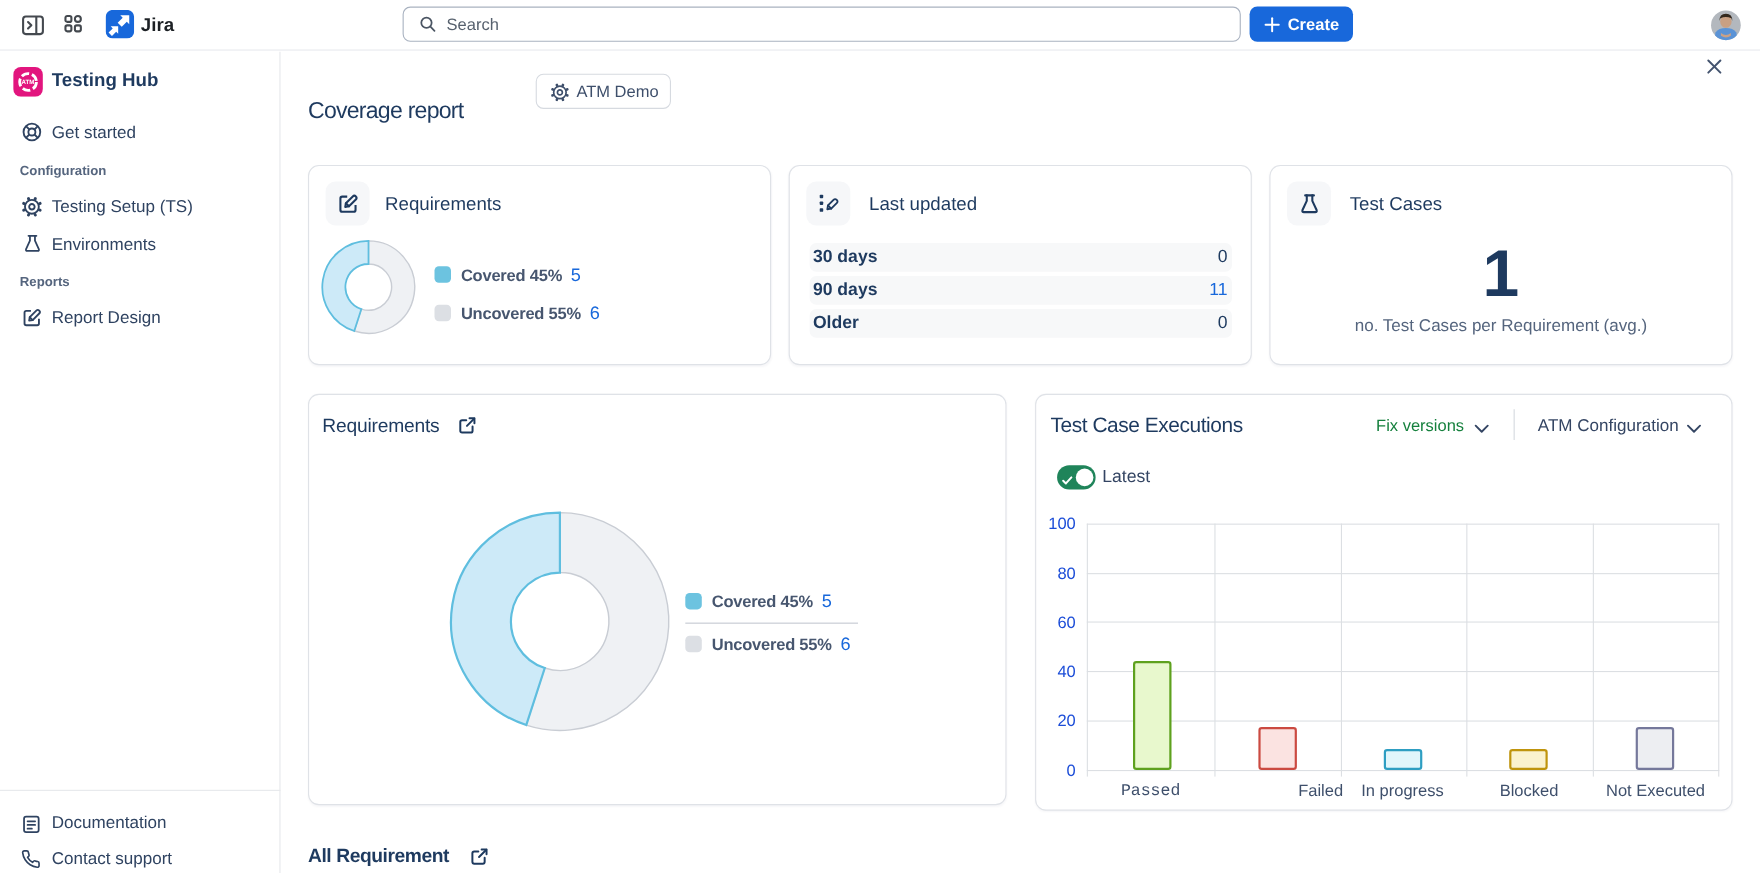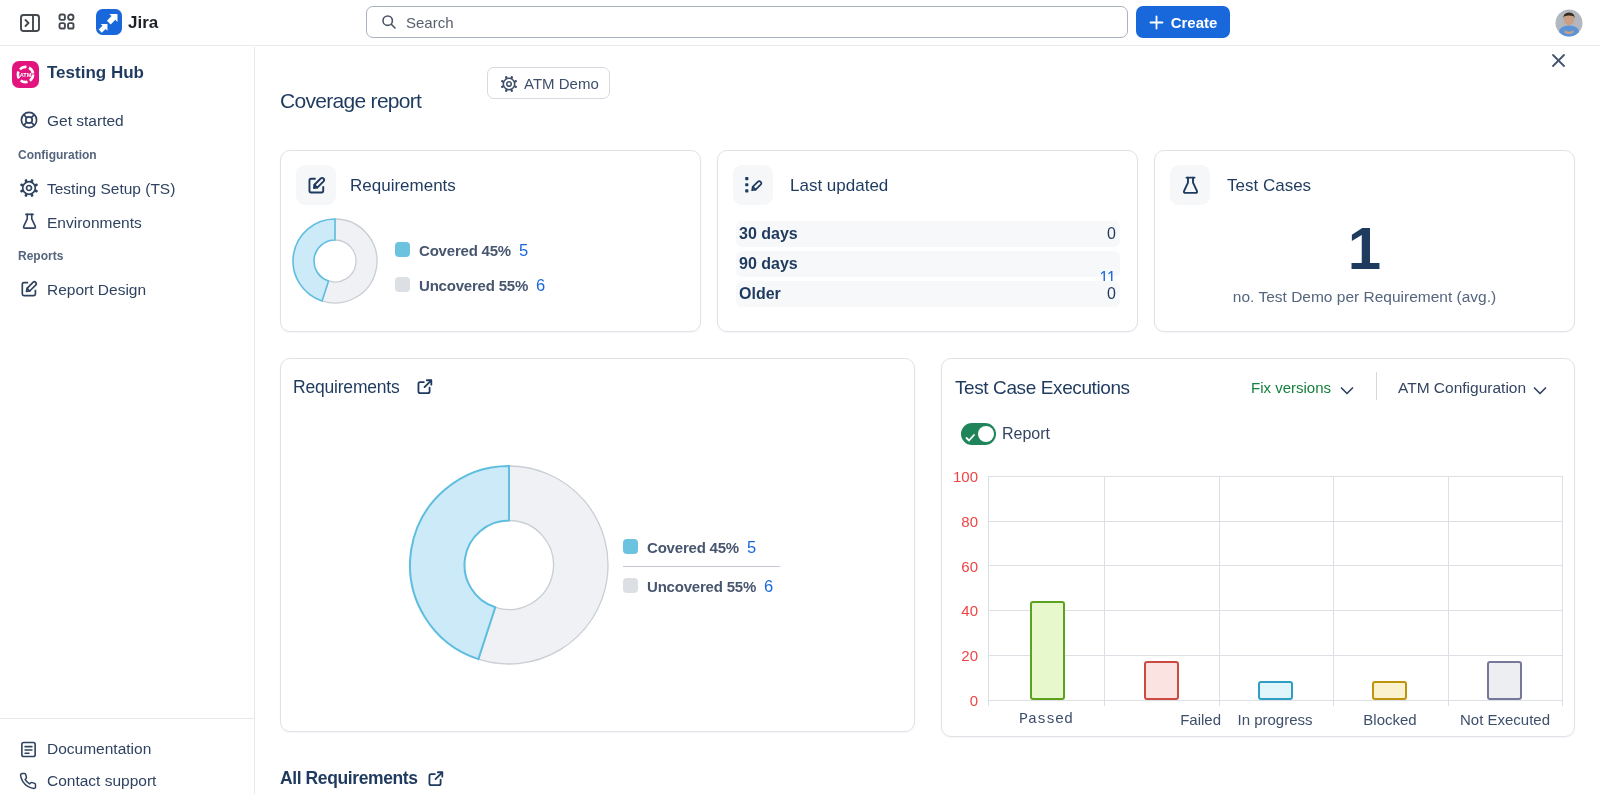--- a/index.html
+++ b/index.html
@@ -7,21 +7,21 @@
   .abs { position:absolute; }
   .card { position:absolute; background:#fff; border:1px solid #DFE2E7; border-radius:10px; box-shadow:0 1px 2px rgba(9,30,66,0.04); }
   .iconbox { position:absolute; width:40px; height:40px; border-radius:9px; background:#F6F7F9; display:flex; align-items:center; justify-content:center; }
   .cardtitle { position:absolute; font-size:17px; font-weight:normal; color:#1E3A5F; }
   .navitem { position:absolute; left:47px; font-size:15.5px; color:#2F4361; white-space:nowrap; }
   .navlabel { position:absolute; left:18px; font-size:12px; font-weight:bold; color:#55657E; }
   .gridh { position:absolute; height:1px; background:#DCDFE3; }
   .gridv { position:absolute; width:1px; background:#DCDFE3; }
   .bar { position:absolute; border-radius:3px; border-width:2px; border-style:solid; }
   .xlabel { position:absolute; font-size:15px; color:#3E4F6B; text-align:center; width:120px; }
-  .ylabel { position:absolute; font-size:15px; color:#ef4444; text-align:right; width:40px; }
+  .ylabel { position:absolute; font-size:15px; color:#1d4ed8; text-align:right; width:40px; }
 </style>
 </head>
 <body>
 
 <div class="abs" style="left:0;top:0;width:1600px;height:46px;background:#fff;border-bottom:1px solid #E8EAEE;"></div>
 <div class="abs" id="icon-panel" style="left:19px;top:12px;"><svg width="22" height="22" viewBox="0 0 22 22" fill="none" stroke="#44494F" stroke-width="1.9">
       <rect x="2" y="3" width="18" height="16" rx="2.5"></rect>
       <line x1="14" y1="3" x2="14" y2="19"></line>
       <polyline points="6.5,8 9.5,11 6.5,14" stroke-linecap="round" stroke-linejoin="round"></polyline>
     </svg></div>
@@ -172,34 +172,34 @@
       <path d="M9.2 14.8 L9.75 11.62 L14.3 7.07 Q15.63 5.74 16.96 7.07 Q18.29 8.4 16.96 9.73 L12.41 14.28 Z"></path>
       <line x1="12.41" y1="14.28" x2="9.75" y2="11.62"></line>
     </svg>
   </div>
 <div class="cardtitle" style="left:790px;top:176px;">Last updated</div>
 <div class="abs" style="left:736px;top:221px;width:384px;height:26px;background:#F7F8F9;border-radius:6px;"></div>
 <div class="abs" style="left:739px;top:225px;font-size:16px;font-weight:bold;color:#1E3A5F;">30 days</div>
 <div class="abs" style="left:1020px;top:225px;width:96px;text-align:right;font-size:16px;color:#1E3A5F;">0</div>
 <div class="abs" style="left:736px;top:251px;width:384px;height:26px;background:#F7F8F9;border-radius:6px;"></div>
 <div class="abs" style="left:739px;top:255px;font-size:16px;font-weight:bold;color:#1E3A5F;">90 days</div>
-<div class="abs" style="left:1020px;top:255px;width:96px;text-align:right;font-size:16px;color:#1868DB;margin-top:14px;">11</div>
+<div class="abs" style="left:1020px;top:255px;width:96px;text-align:right;font-size:16px;color:#1868DB;">11</div>
 <div class="abs" style="left:736px;top:281px;width:384px;height:26px;background:#F7F8F9;border-radius:6px;"></div>
 <div class="abs" style="left:739px;top:285px;font-size:16px;font-weight:bold;color:#1E3A5F;">Older</div>
 <div class="abs" style="left:1020px;top:285px;width:96px;text-align:right;font-size:16px;color:#1E3A5F;">0</div>
 
 <div class="iconbox" style="left:1170px;top:165px;" id="iconbox-flask">
     <svg width="21" height="21" viewBox="0 0 20 20" fill="none" stroke="#1E3A5F" stroke-width="1.8" stroke-linejoin="round" stroke-linecap="round">
       <path d="M7.6 2.5 L7.6 7.2 L3.9 15.2 Q3.3 17 5.1 17 L14.9 17 Q16.7 17 16.1 15.2 L12.4 7.2 L12.4 2.5"></path>
       <line x1="6.2" y1="2.5" x2="13.8" y2="2.5"></line>
     </svg>
   </div>
 <div class="cardtitle" style="left:1227px;top:176px;">Test Cases</div>
 <div class="abs" style="left:1154px;top:214px;width:421px;text-align:center;font-size:60px;font-weight:bold;color:#1E3A5F;">1</div>
-<div class="abs" style="left:1154px;top:288px;width:421px;text-align:center;font-size:15.5px;color:#55657E;">no. Test Demo per Requirement (avg.)</div>
+<div class="abs" style="left:1154px;top:288px;width:421px;text-align:center;font-size:15.5px;color:#55657E;">no. Test Cases per Requirement (avg.)</div>
 
 <div class="card" style="left:280px;top:358px;width:635px;height:374px;"></div>
 <div class="card" style="left:941px;top:358px;width:634px;height:379px;"></div>
 
 <div class="cardtitle" style="left:293px;top:377px;font-size:17.5px;letter-spacing:-0.2px;">Requirements</div>
 <div class="abs" id="icon-ext1" style="left:416px;top:378px;"><svg width="17" height="17" viewBox="0 0 16 16" fill="none" stroke="#1E3A5F" stroke-width="1.7" stroke-linecap="round" stroke-linejoin="round">
       <path d="M12.8 9.2 L12.8 12.7 Q12.8 14.3 11.2 14.3 L3.9 14.3 Q2.3 14.3 2.3 12.7 L2.3 5.4 Q2.3 3.8 3.9 3.8 L7.4 3.8"></path>
       <line x1="8" y1="8.6" x2="14.2" y2="2.4"></line>
       <polyline points="10.2,2.1 14.4,2.1 14.4,6.3"></polyline>
     </svg></div>
@@ -221,21 +221,21 @@
 <div class="abs" style="left:1376px;top:372px;width:1px;height:28px;background:#D5D9DE;"></div>
 <div class="abs" style="left:1398px;top:379px;font-size:15.5px;color:#344563;">ATM Configuration</div>
 <div class="abs" id="icon-chev2" style="left:1532px;top:382px;"><svg width="16" height="10" viewBox="0 0 16 10" fill="none" stroke="#344563" stroke-width="1.7" stroke-linecap="round" stroke-linejoin="round">
       <polyline points="2.5,2 8,7.5 13.5,2"></polyline>
     </svg></div>
 <div class="abs" id="toggle" style="left:961px;top:423px;width:35px;height:22px;border-radius:11px;background:#1F845A;"></div>
 <div class="abs" id="icon-check" style="left:965px;top:429px;"><svg width="11" height="10" viewBox="0 0 11 10" fill="none" stroke="#fff" stroke-width="1.8" stroke-linecap="round" stroke-linejoin="round">
       <polyline points="1.5,5 4,7.5 9,2"></polyline>
     </svg></div>
 <div class="abs" style="left:978px;top:426px;width:16px;height:16px;border-radius:50%;background:#fff;"></div>
-<div class="abs" style="left:1002px;top:425px;font-size:16px;color:#344563;">Report</div>
+<div class="abs" style="left:1002px;top:425px;font-size:16px;color:#344563;">Latest</div>
 
 <div id="chart">
     <div class="gridh" style="left:988px;top:476px;width:575px;"></div>
     <div class="gridh" style="left:988px;top:520.7px;width:575px;"></div>
     <div class="gridh" style="left:988px;top:565.4px;width:575px;"></div>
     <div class="gridh" style="left:988px;top:610.2px;width:575px;"></div>
     <div class="gridh" style="left:988px;top:654.9px;width:575px;"></div>
     <div class="gridh" style="left:988px;top:699.6px;width:575px;"></div>
     <div class="gridv" style="left:988px;top:476px;height:230px;"></div>
     <div class="gridv" style="left:1103.8px;top:476px;height:230px;"></div>
@@ -254,18 +254,18 @@
 <div class="ylabel" style="left:938px;top:558px;">60</div>
 <div class="ylabel" style="left:938px;top:602px;">40</div>
 <div class="ylabel" style="left:938px;top:647px;">20</div>
 <div class="ylabel" style="left:938px;top:692px;">0</div>
 <div class="xlabel" style="left:986px;top:711px;font-family:Liberation Mono, monospace;">Passed</div>
 <div class="xlabel" style="left:1101px;top:711px;text-align:right;">Failed</div>
 <div class="xlabel" style="left:1215px;top:711px;">In progress</div>
 <div class="xlabel" style="left:1330px;top:711px;">Blocked</div>
 <div class="xlabel" style="left:1445px;top:711px;">Not Executed</div>
 
-<div class="abs" style="left:280px;top:768px;font-size:17.5px;font-weight:bold;letter-spacing:-0.4px;color:#1E3A5F;">All Requirements</div>
+<div class="abs" style="left:280px;top:768px;font-size:17.5px;font-weight:bold;letter-spacing:-0.4px;color:#1E3A5F;">All Requirement</div>
 <div class="abs" id="icon-ext2" style="left:427px;top:770px;"><svg width="17" height="17" viewBox="0 0 16 16" fill="none" stroke="#1E3A5F" stroke-width="1.7" stroke-linecap="round" stroke-linejoin="round">
       <path d="M12.8 9.2 L12.8 12.7 Q12.8 14.3 11.2 14.3 L3.9 14.3 Q2.3 14.3 2.3 12.7 L2.3 5.4 Q2.3 3.8 3.9 3.8 L7.4 3.8"></path>
       <line x1="8" y1="8.6" x2="14.2" y2="2.4"></line>
       <polyline points="10.2,2.1 14.4,2.1 14.4,6.3"></polyline>
     </svg></div>
 
 </body></html>

